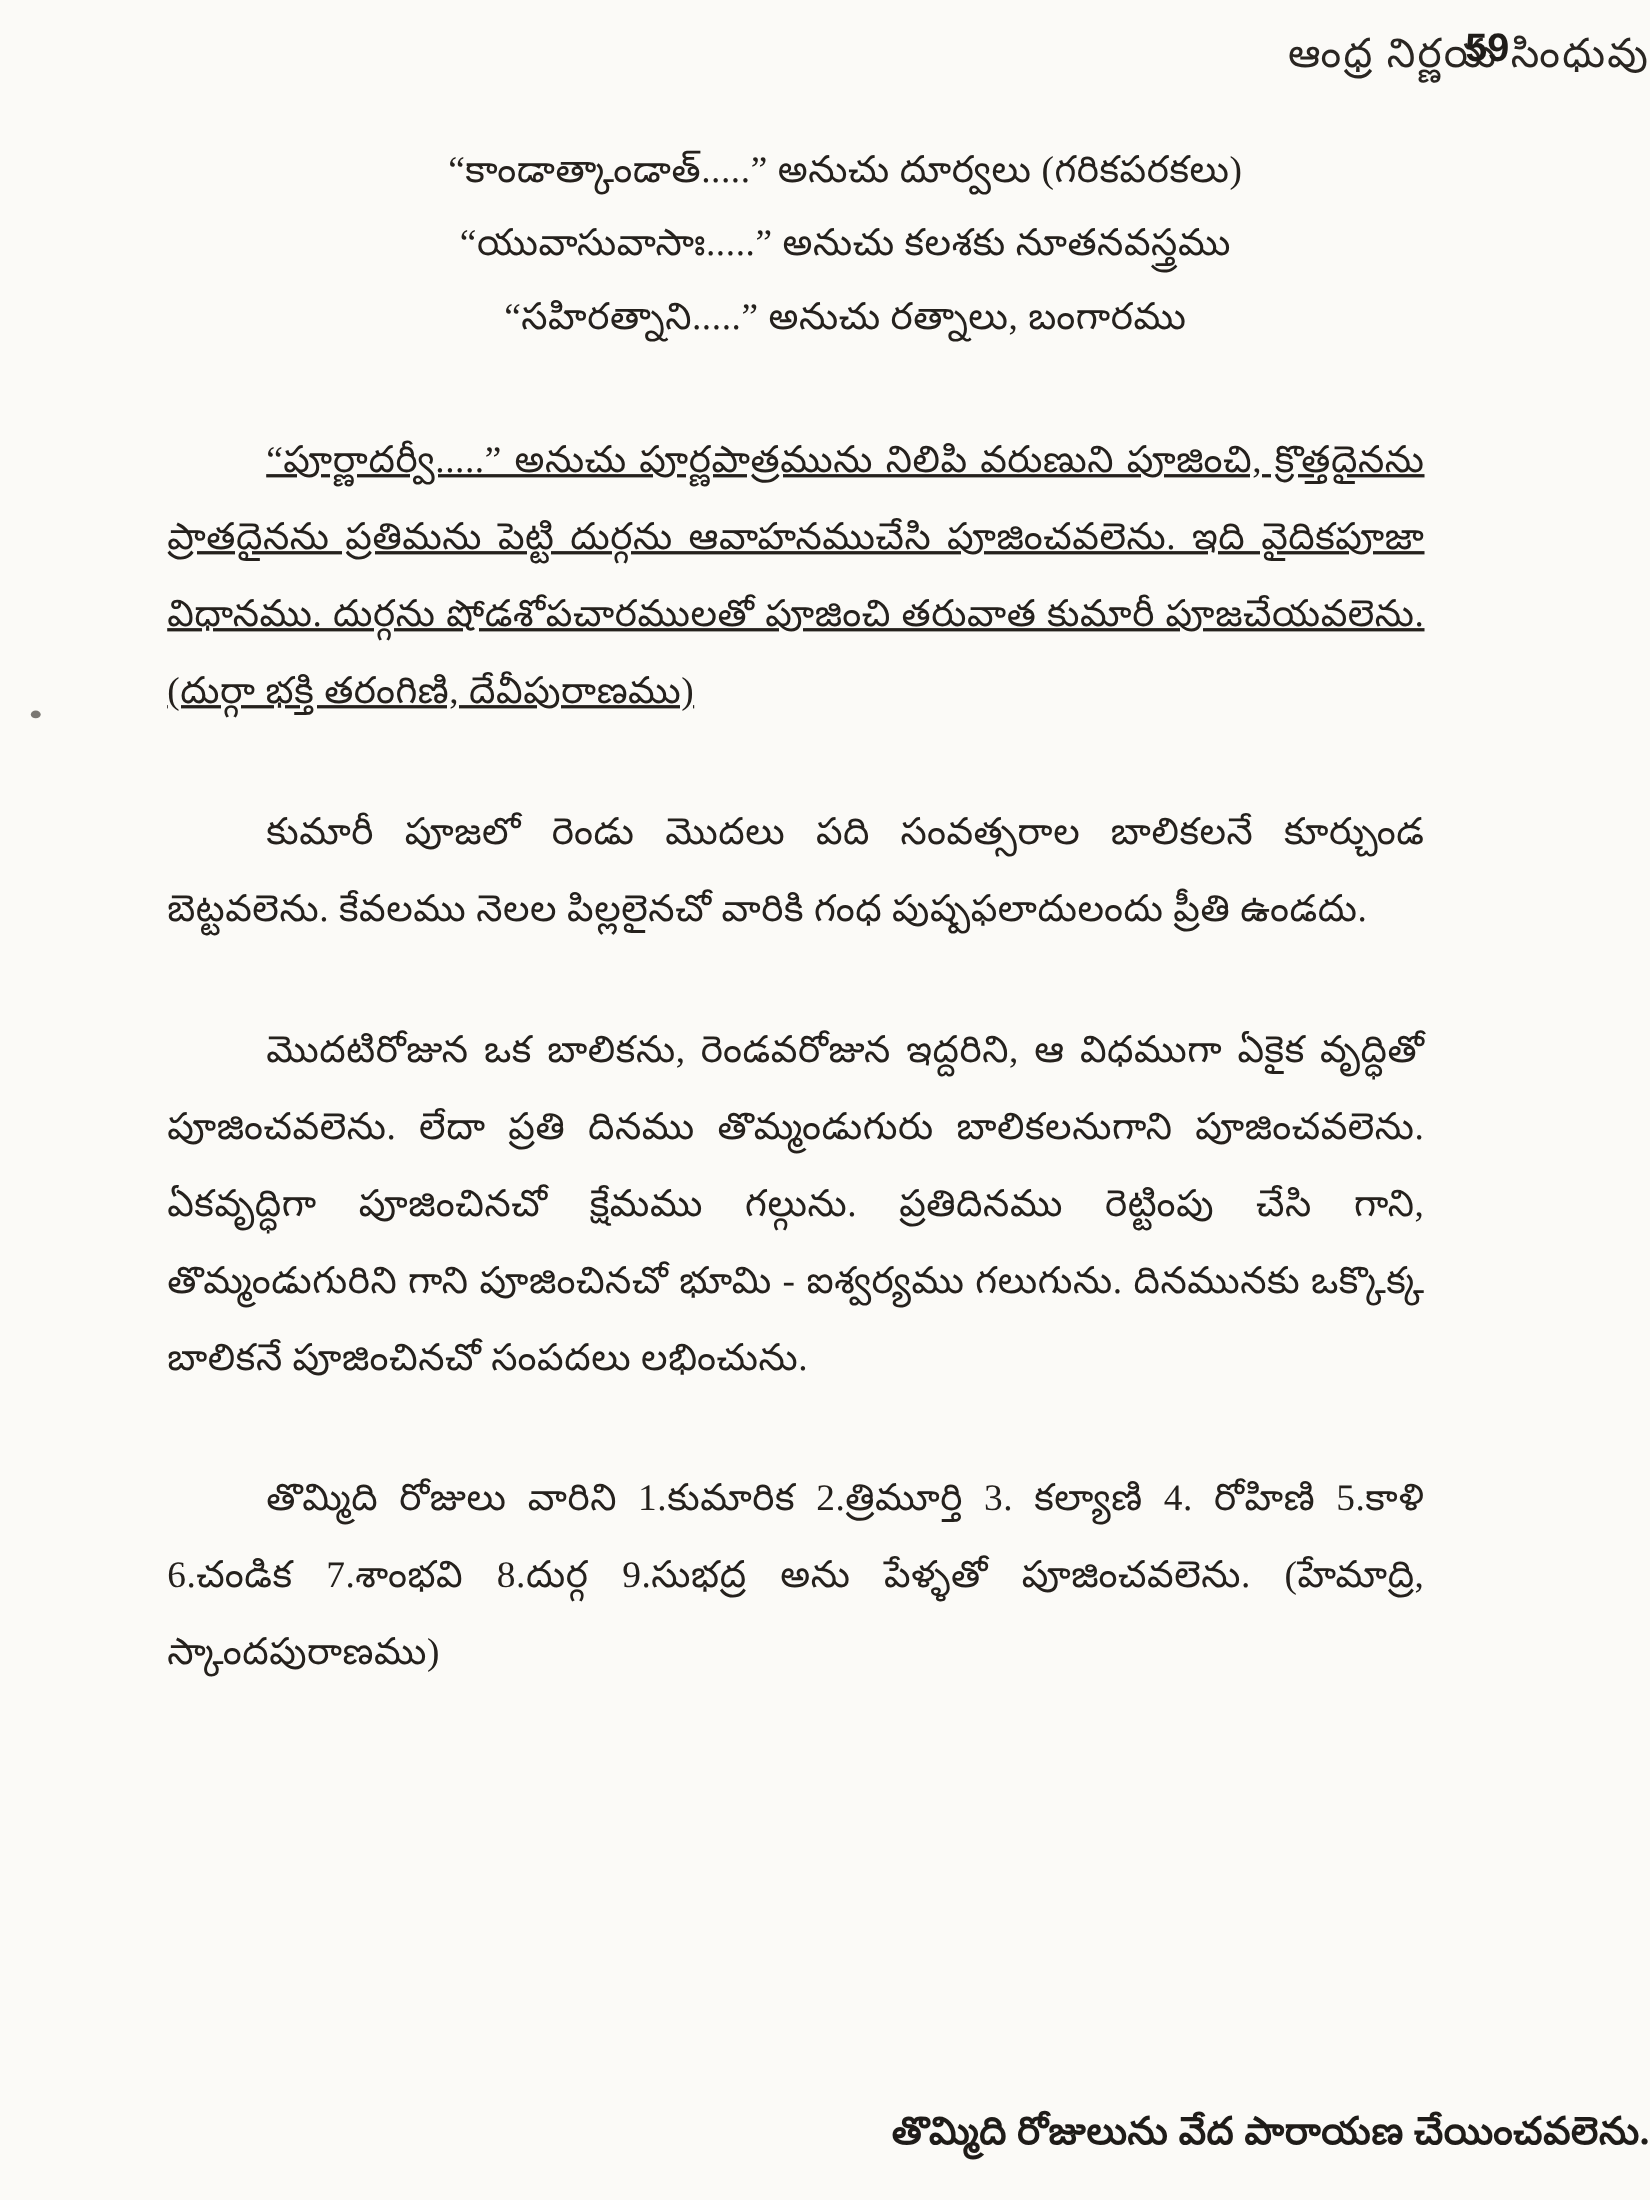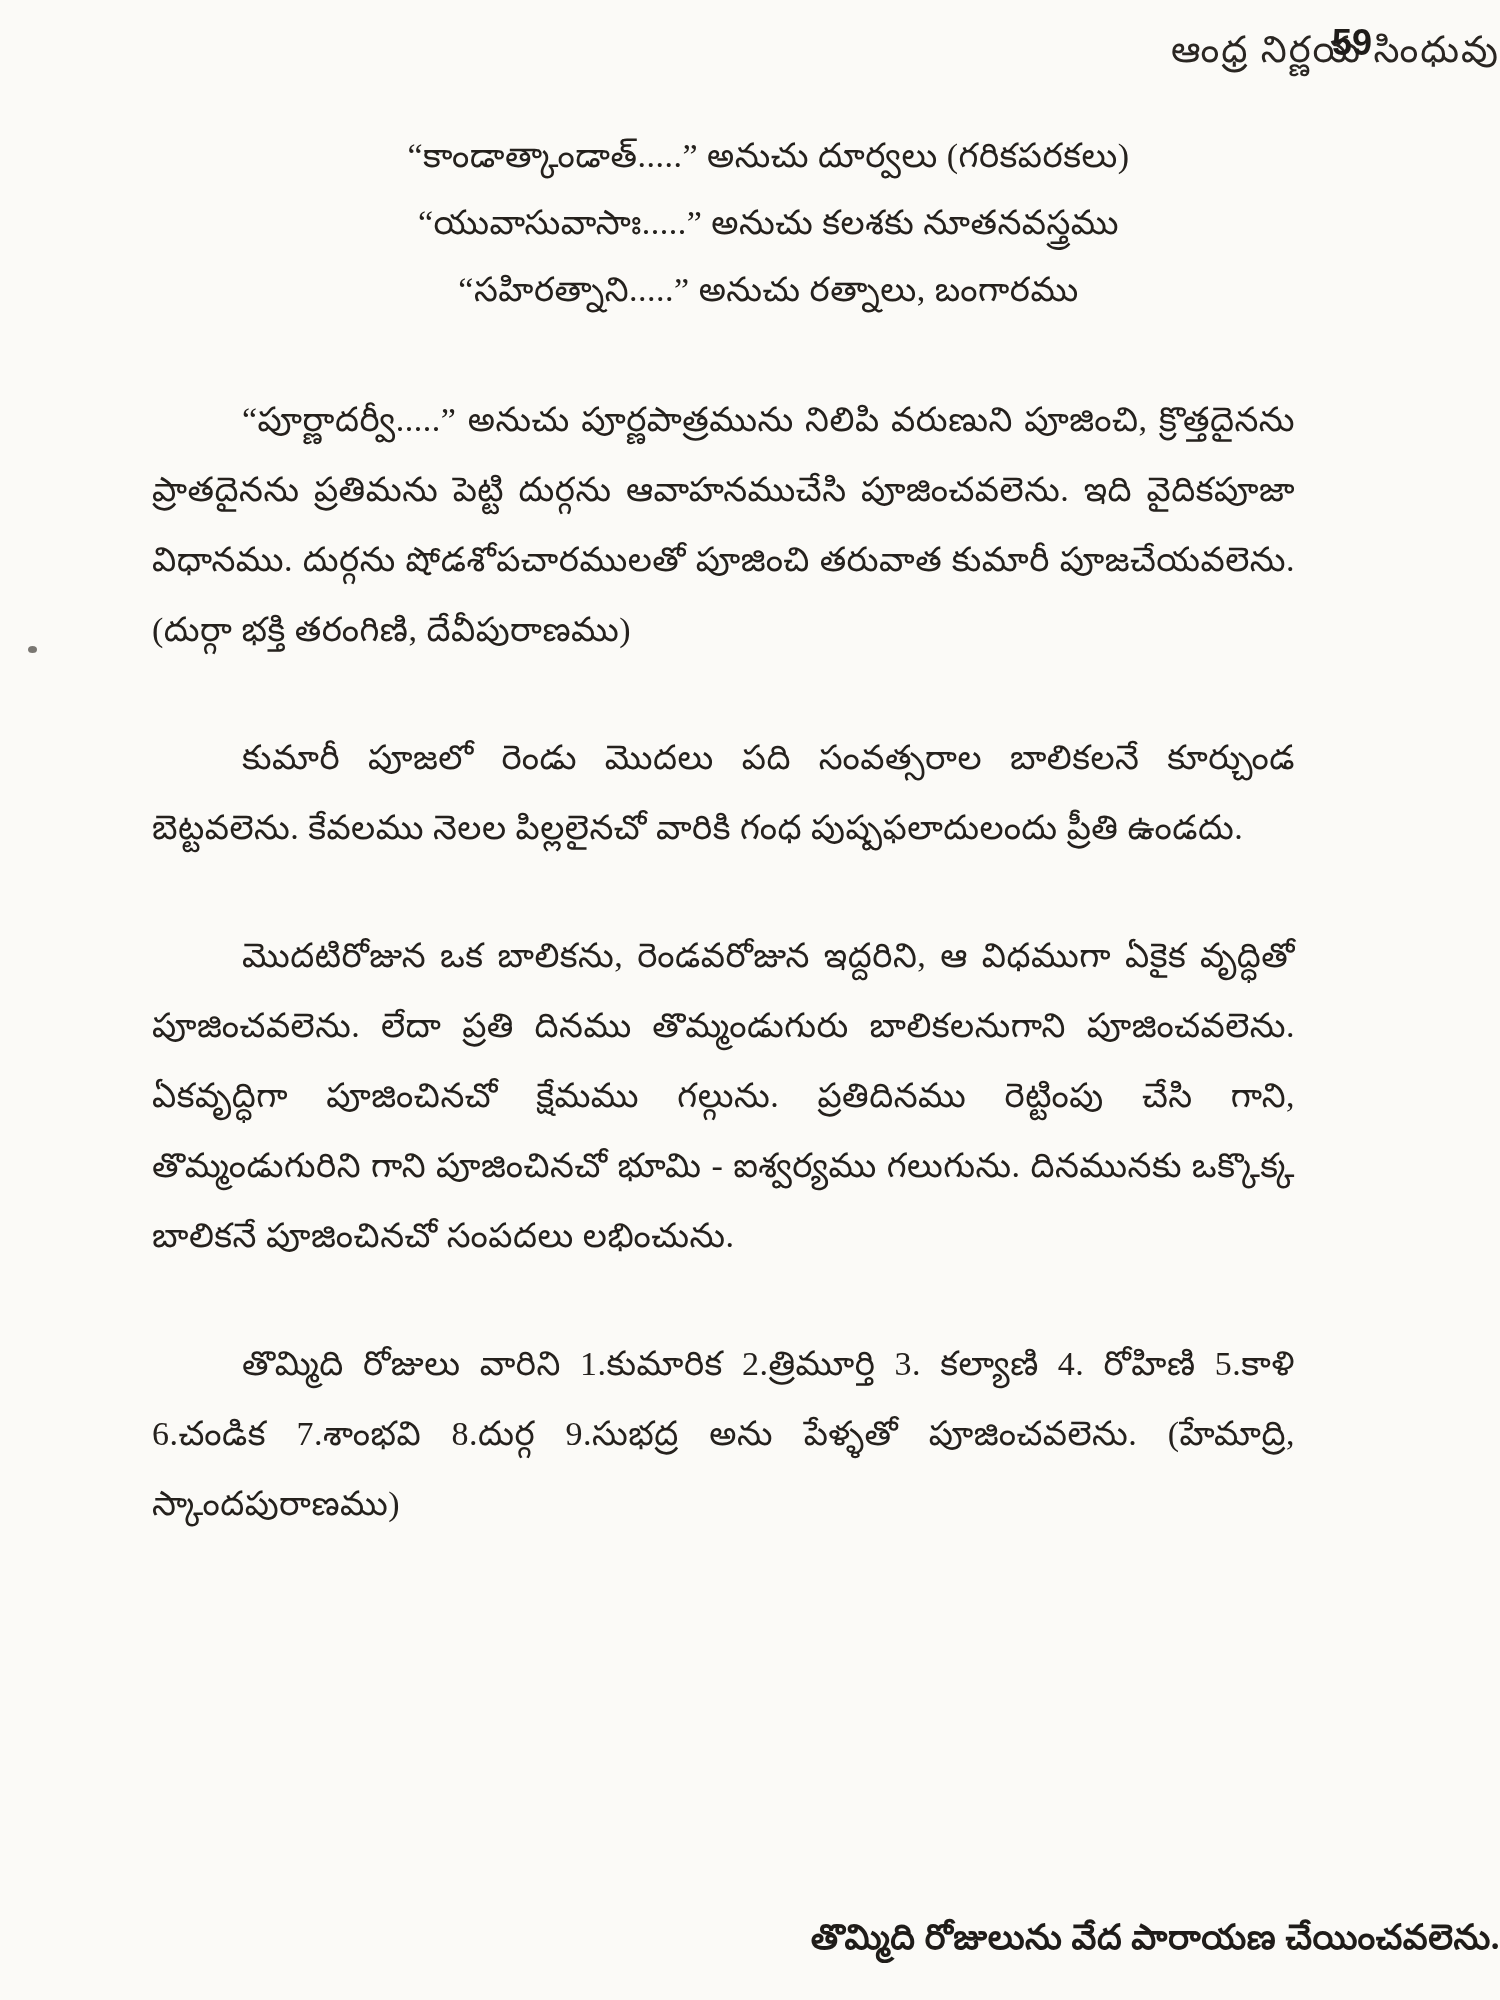--- a/index.html
+++ b/index.html
@@ -58,21 +58,21 @@
     white-space: nowrap;
   }
   .paragraph {
     font-size: 34px;
     line-height: 70px;
     letter-spacing: 0.5px;
     text-align: justify;
     text-indent: 90px;
     margin: 0;
   }
-  .paragraph.p1 { margin-top: 62px; }
+  .paragraph.p1 { margin-top: 62px; text-decoration: underline; }
   .paragraph.p2 { margin-top: 58px; }
   .paragraph.p3 { margin-top: 58px; }
   .paragraph.p4 { margin-top: 58px; }
   .footer-note {
     position: absolute;
     bottom: 34px;
     left: 0;
     width: 100%;
     text-align: right;
     font-weight: bold;

